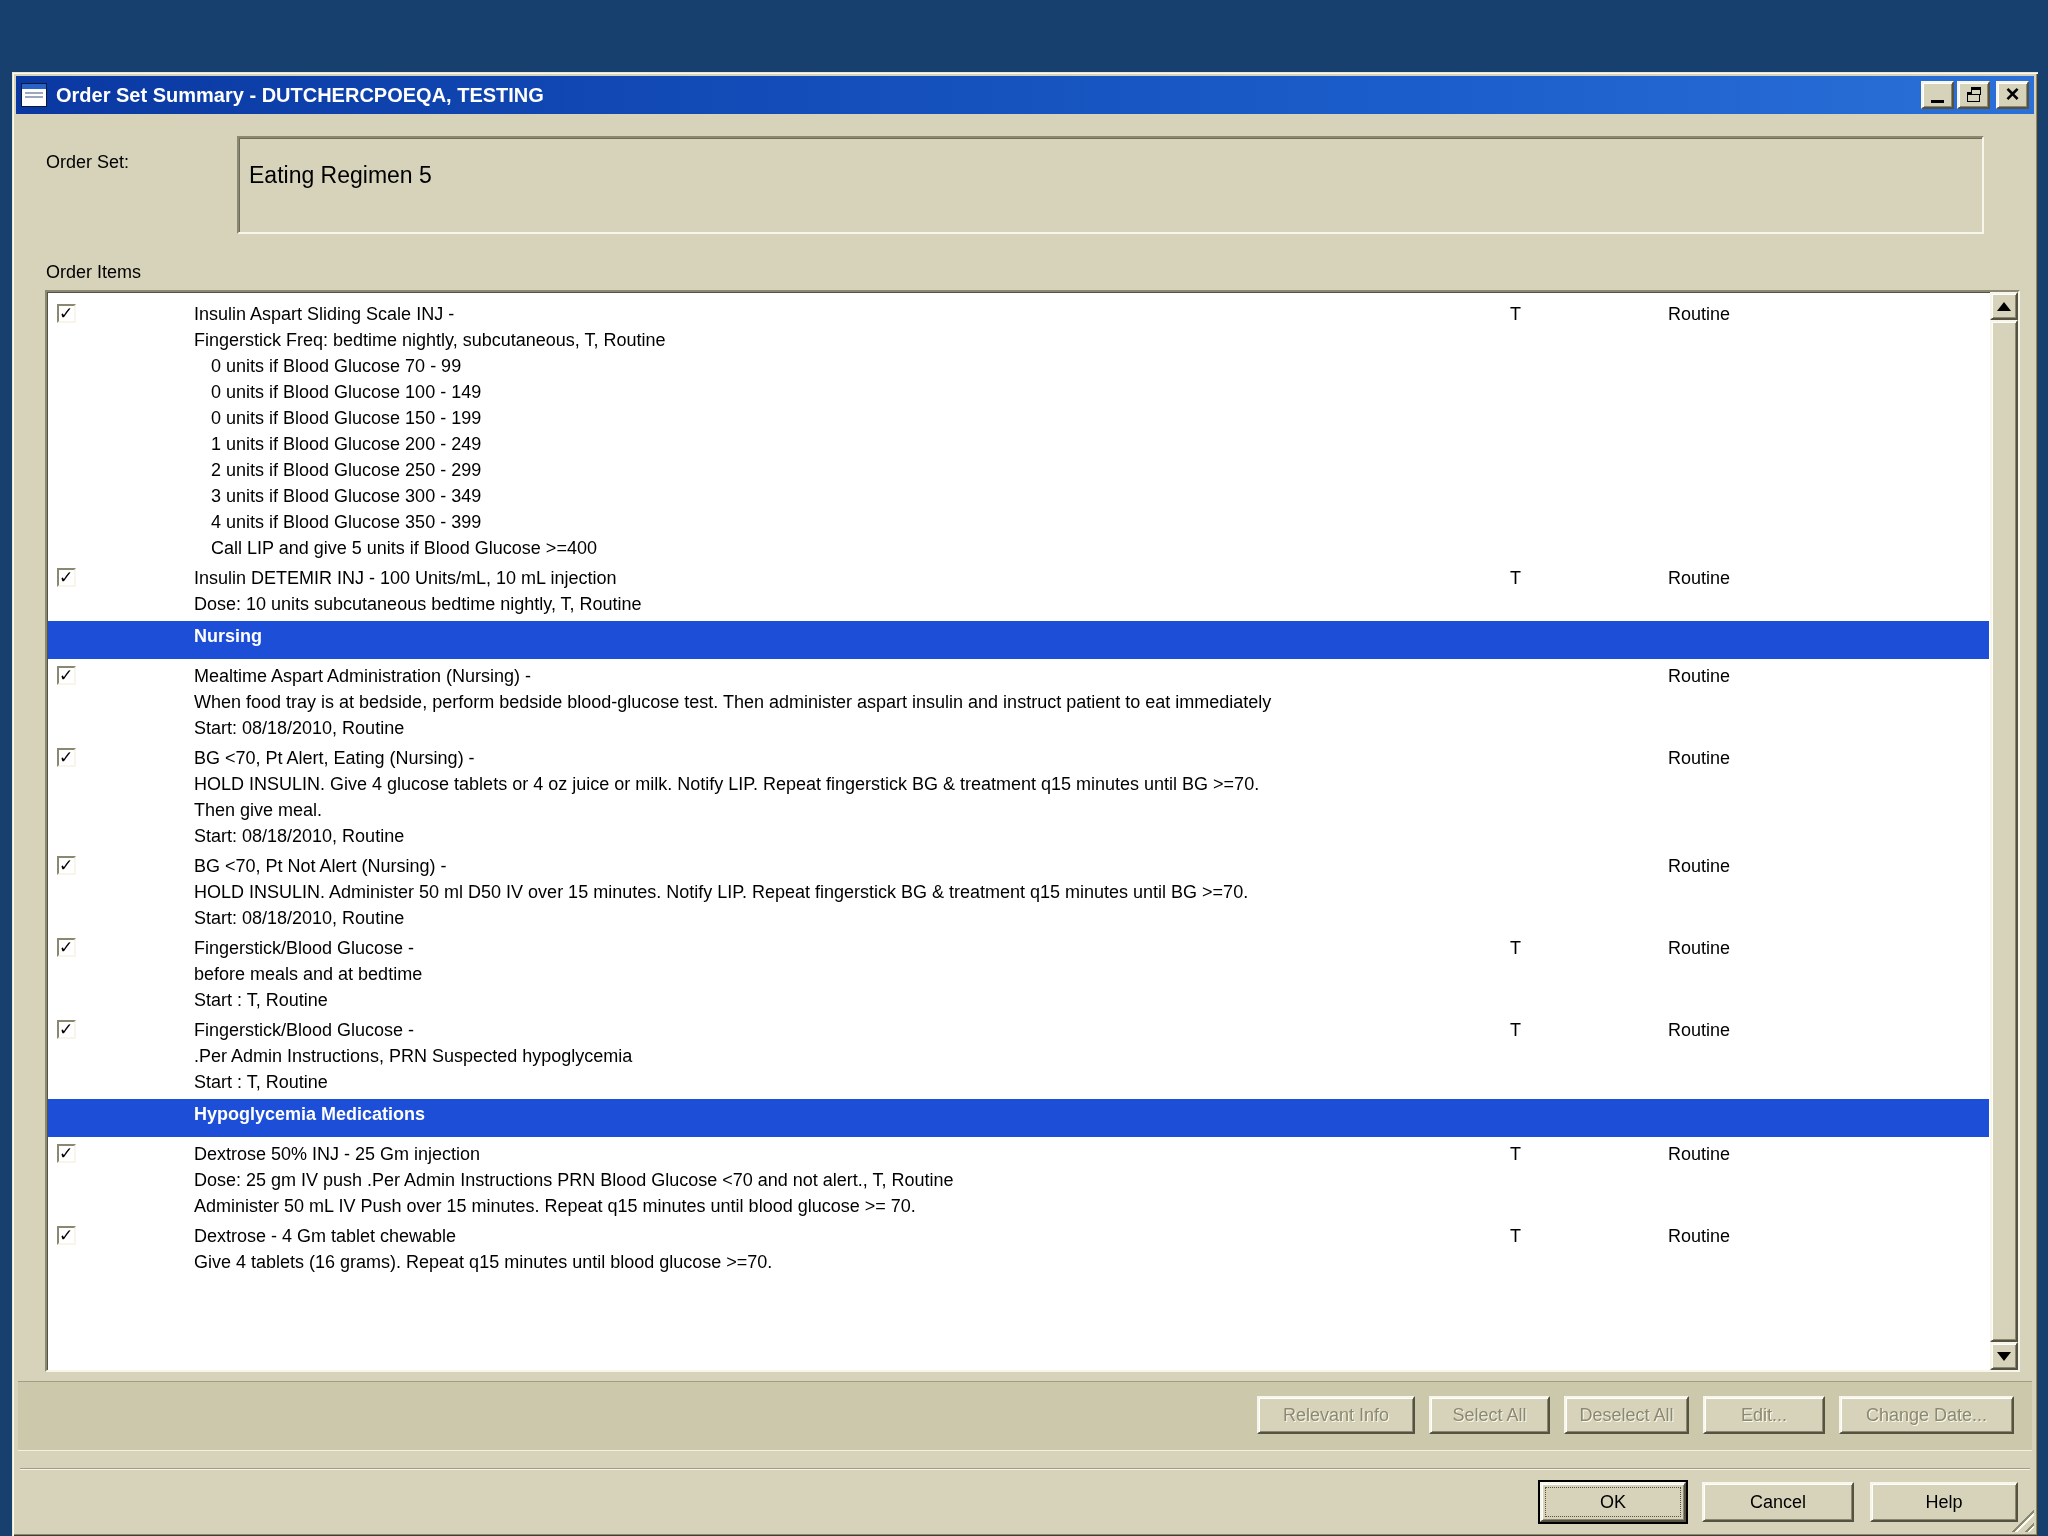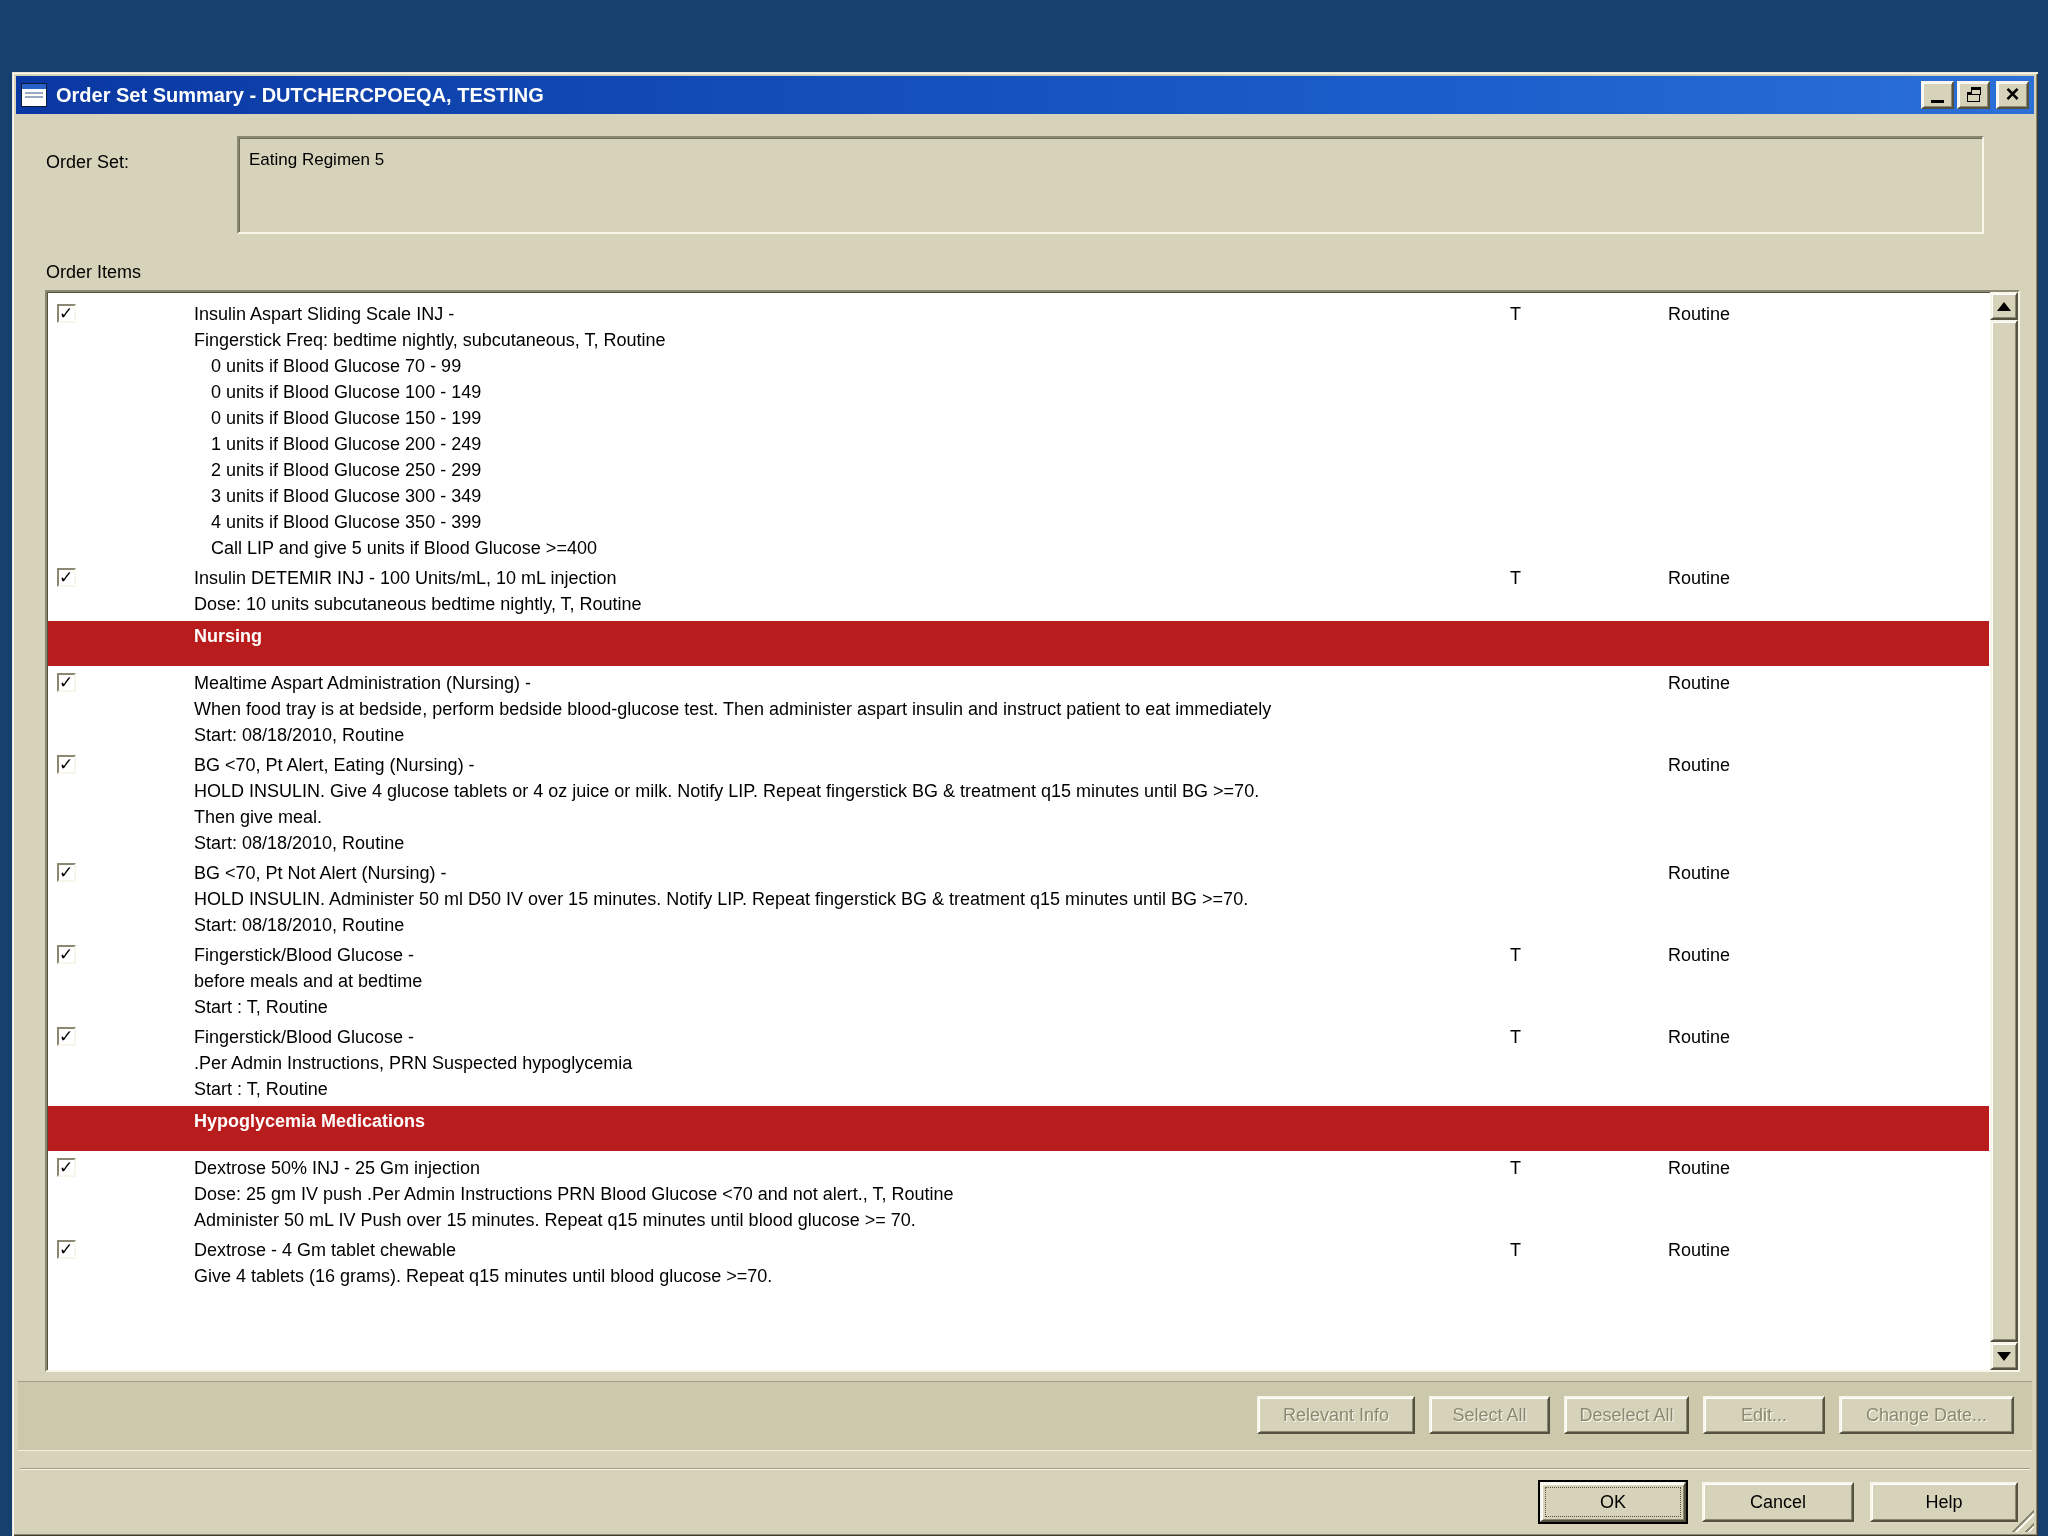--- a/index.html
+++ b/index.html
@@ -24,35 +24,35 @@
   .glyph-restore{display:block;width:13px;height:10px;border:1px solid #000;border-top-width:3px;position:relative;margin-top:3px;box-sizing:border-box;}
   .glyph-restore::before{content:"";position:absolute;left:3px;top:-8px;width:10px;height:8px;border:1px solid #000;border-top-width:3px;box-sizing:border-box;background:#d6d3ba;}
   .glyph-close{font-size:24px;font-weight:bold;line-height:1;margin-top:-3px;color:#000;}
 
   
   .label{position:absolute;font-size:18px;color:#000;}
   .order-set-label{left:34px;top:80px;}
   .order-items-label{left:34px;top:190px;}
   .orderset-box{position:absolute;left:225px;top:64px;width:1747px;height:98px;background:#d6d3ba;box-sizing:border-box;
     border:2px solid;border-color:#8a8870 #f8f6ea #f8f6ea #8a8870;box-shadow:inset 1px 1px 0 #6f6d58;}
-  .orderset-text{padding:12px 10px;font-size:17px;color:#000;}
+  .orderset-text{padding:24px 10px;font-size:23px;color:#000;}
 
   
   .listbox{position:absolute;left:33px;top:218px;width:1975px;height:1082px;background:#fff;box-sizing:border-box;
     border:2px solid;border-color:#8a8870 #f8f6ea #f8f6ea #8a8870;box-shadow:inset 1px 1px 0 #55533f;}
   .list-content{position:absolute;left:1px;top:1px;right:29px;bottom:1px;overflow:hidden;padding-top:6px;}
   .row{position:relative;padding:2px 0;font-size:18px;line-height:26px;color:#000;}
   .check{position:absolute;left:9px;top:5px;width:19px;height:19px;box-sizing:border-box;background:#fff;
     border:2px solid;border-color:#8a8870 #f8f6ea #f8f6ea #8a8870;}
   .check .mark{position:absolute;left:0px;top:-5px;font-size:17px;font-weight:bold;color:#000;}
   .line{margin-left:146px;white-space:nowrap;}
   .line.indent{margin-left:163px;}
   .col-t{position:absolute;left:1462px;top:2px;}
   .col-routine{position:absolute;left:1620px;top:2px;}
-  .section-band{height:45px;line-height:30px;background:#b91c1c;color:#fff;font-weight:bold;font-size:18px;
+  .section-band{height:38px;line-height:30px;background:#1d4ed8;color:#fff;font-weight:bold;font-size:18px;
     padding-left:146px;margin:2px 0;white-space:nowrap;}
 
   
   .scrollbar{position:absolute;right:0;top:0;bottom:0;width:28px;background:#d4d1b6;}
   .sb-btn{position:absolute;left:0;width:28px;height:28px;background:#d6d3ba;border:2px solid;border-color:#f8f6ea #55533f #55533f #f8f6ea;
     box-shadow:inset 1px 1px 0 #fff, inset -1px -1px 0 #8a8870;box-sizing:border-box;display:flex;align-items:center;justify-content:center;}
   .sb-up{top:0;}
   .sb-down{bottom:0;}
   .sb-thumb{position:absolute;left:0;top:28px;bottom:28px;width:28px;background:#d6d3ba;border:2px solid;
     border-color:#f8f6ea #55533f #55533f #f8f6ea;box-shadow:inset 1px 1px 0 #fff, inset -1px -1px 0 #8a8870;box-sizing:border-box;}

